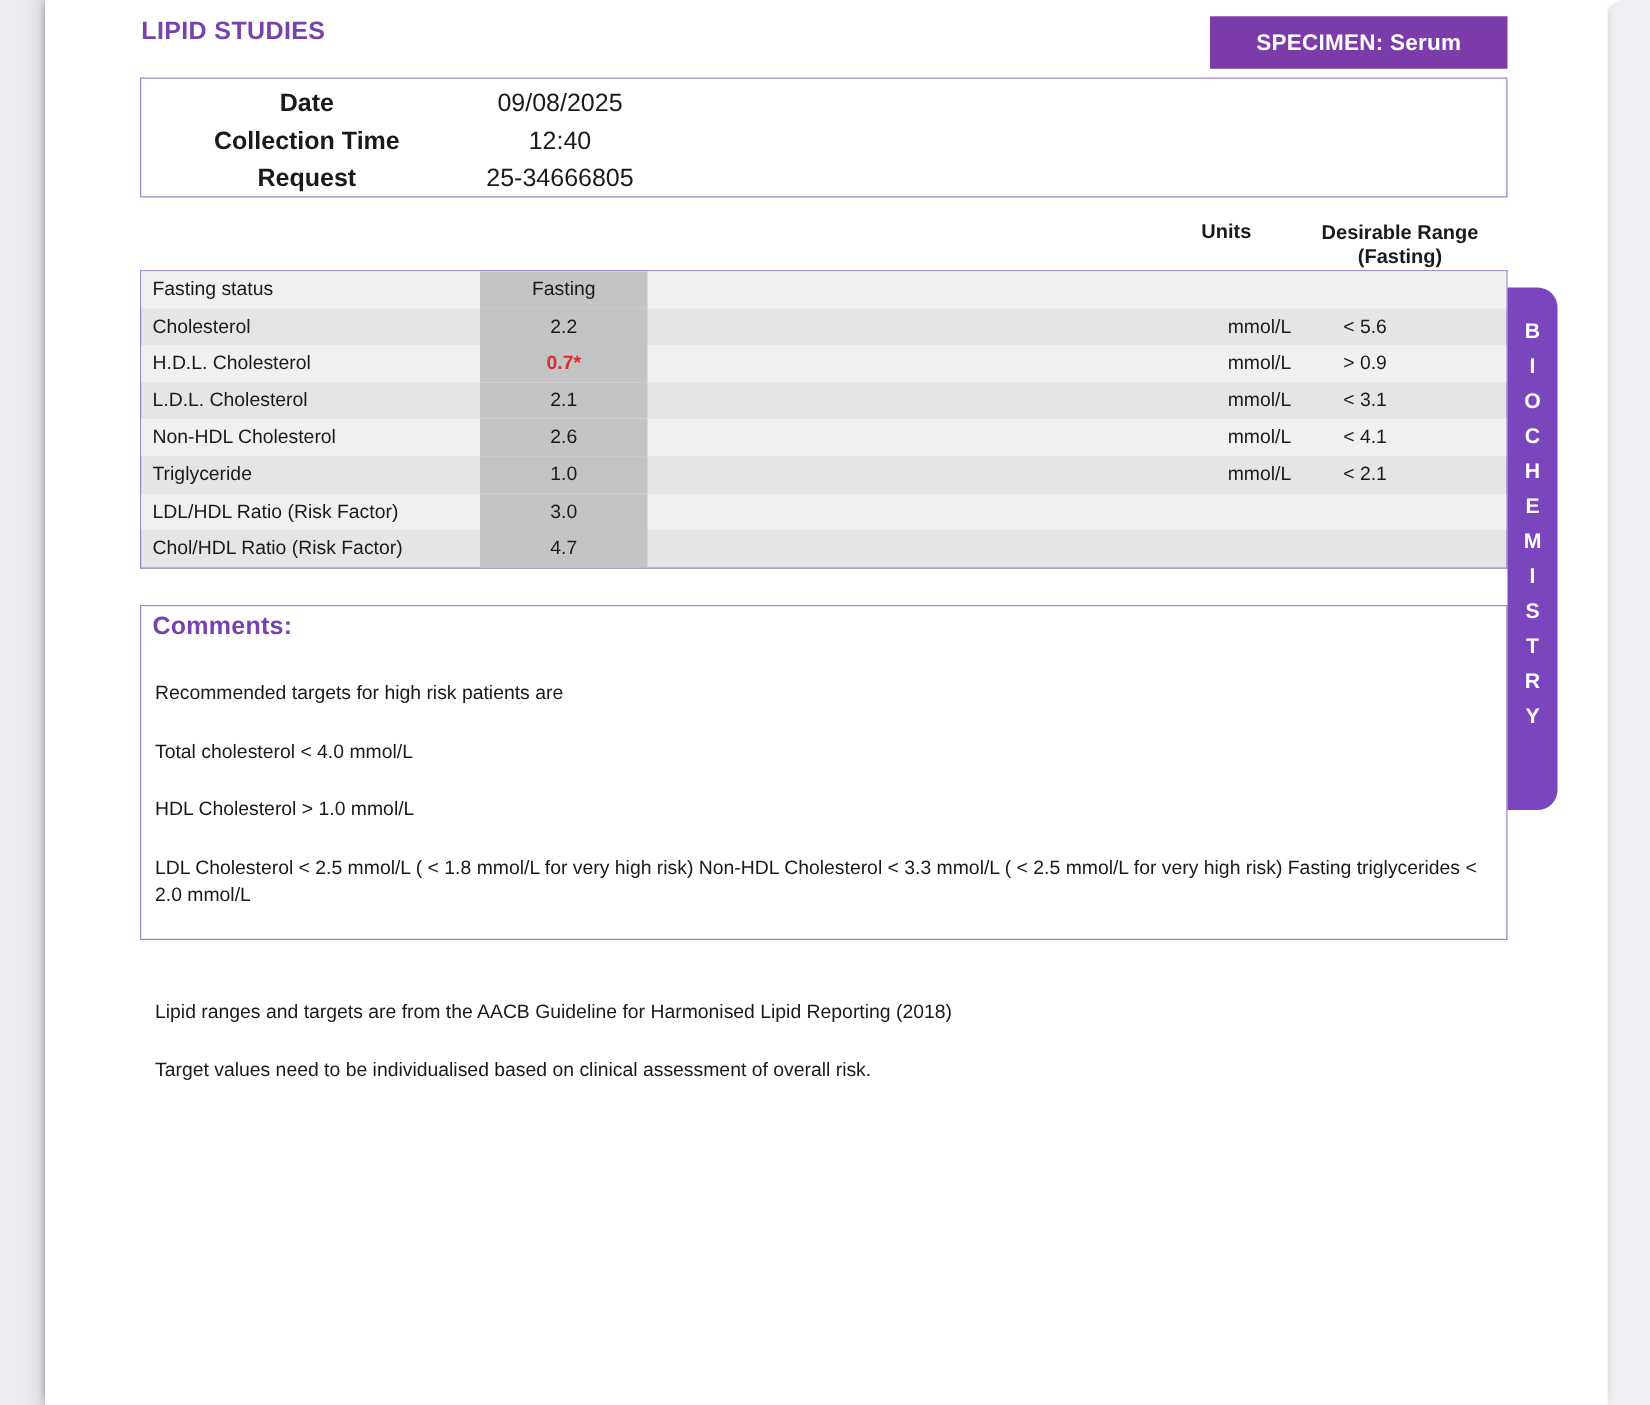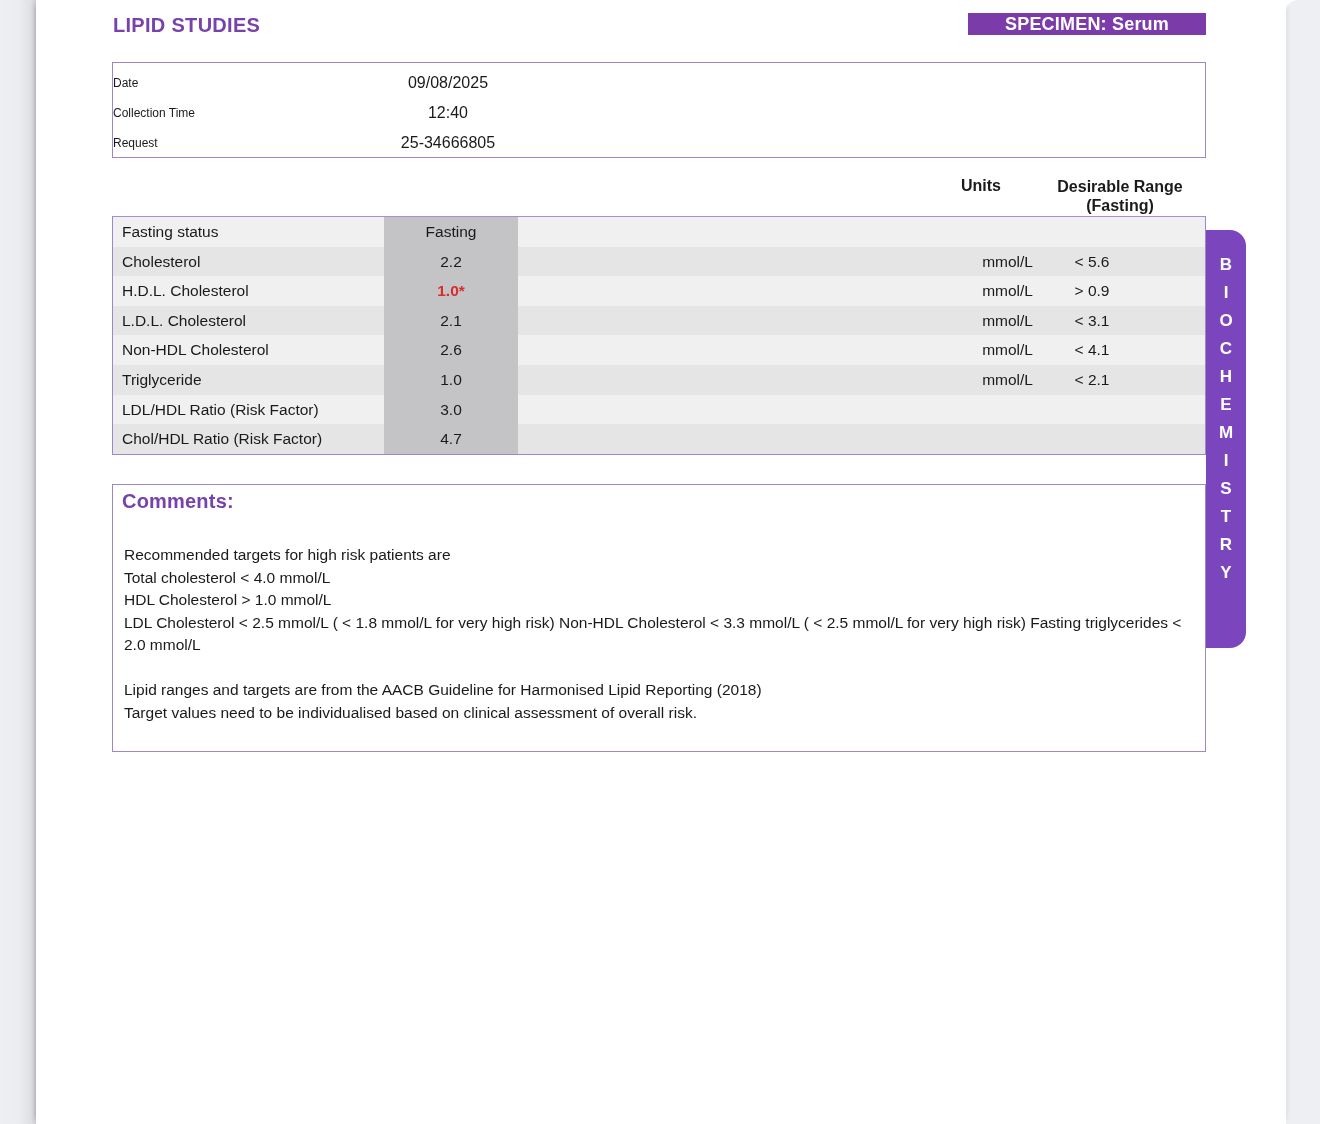--- a/index.html
+++ b/index.html
@@ -27,31 +27,31 @@
   }
   .page{
     position:absolute;left:36px;top:0;width:1250px;height:1124px;background:#ffffff;
     box-shadow:-4px 0 6px -4px rgba(0,0,0,.28), 4px 0 6px -4px rgba(0,0,0,.10);
   }
   .page-title{
     position:absolute;left:77px;top:14px;font-size:20px;font-weight:bold;
     color:var(--heading-purple);letter-spacing:.3px;
   }
   .specimen-badge{
-    position:absolute;left:932px;top:13px;width:238px;height:22px;
+    position:absolute;left:932px;top:13px;width:238px;height:42px;
     background:var(--badge-purple);color:#ffffff;font-size:18px;font-weight:bold;
     display:flex;align-items:center;justify-content:center;letter-spacing:.2px;
   }
   .info-box{
     position:absolute;left:76px;top:62px;width:1094px;height:96px;
     border:1px solid var(--border-purple);box-sizing:border-box;padding-top:5px;
   }
   .info-row{display:flex;height:30px;align-items:center;}
-  .info-label{flex:0 0 265px;text-align:left;font-weight:normal;font-size:12px;}
-  .info-value{flex:0 0 140px;text-align:center;font-size:16px;}
+  .info-label{flex:0 0 265px;text-align:center;font-weight:bold;font-size:20px;}
+  .info-value{flex:0 0 140px;text-align:center;font-size:20px;}
   .col-headers{position:absolute;left:0;top:0;width:1250px;height:0;}
   .units-header{
     position:absolute;left:860px;top:177px;width:170px;text-align:center;
     font-size:16px;font-weight:bold;
   }
   .range-header{
     position:absolute;left:1004px;top:177px;width:160px;text-align:center;
     font-size:16px;font-weight:bold;line-height:19px;
   }
   .results-table{
@@ -72,21 +72,21 @@
   .rrange{position:absolute;left:909px;top:0;width:140px;text-align:center;line-height:29.6px;}
   .comments-box{
     position:absolute;left:76px;top:484px;width:1094px;height:268px;
     border:1px solid var(--border-purple);box-sizing:border-box;
   }
   .comments-heading{
     padding:5px 0 0 9px;font-size:20px;font-weight:bold;color:var(--heading-purple);
     letter-spacing:.2px;
   }
   .comments-body{margin-top:31px;padding:0 14px 0 11px;font-size:15.5px;line-height:22.5px;}
-  .cline{min-height:22.5px;}
+  .cline{min-height:22.5px;margin-top:24px;}
   .side-tab{
     position:absolute;left:1170px;top:230px;width:40px;height:418px;
     background:var(--tab-purple);border-radius:0 16px 16px 0;
     display:flex;flex-direction:column;align-items:center;padding-top:21px;
     box-sizing:border-box;cursor:pointer;
   }
   .tab-letter{
     color:#ffffff;font-size:17px;font-weight:bold;line-height:28px;text-align:center;
   }
 </style>
@@ -133,21 +133,21 @@
         <div class="rrange"></div>
       </div>
       <div class="rrow">
         <div class="rname">Cholesterol</div>
         <div class="rval">2.2</div>
         <div class="runits">mmol/L</div>
         <div class="rrange">&lt; 5.6</div>
       </div>
       <div class="rrow alt">
         <div class="rname">H.D.L. Cholesterol</div>
-        <div class="rval abnormal">1.0*</div>
+        <div class="rval abnormal">0.7*</div>
         <div class="runits">mmol/L</div>
         <div class="rrange">&gt; 0.9</div>
       </div>
       <div class="rrow">
         <div class="rname">L.D.L. Cholesterol</div>
         <div class="rval">2.1</div>
         <div class="runits">mmol/L</div>
         <div class="rrange">&lt; 3.1</div>
       </div>
       <div class="rrow alt">

